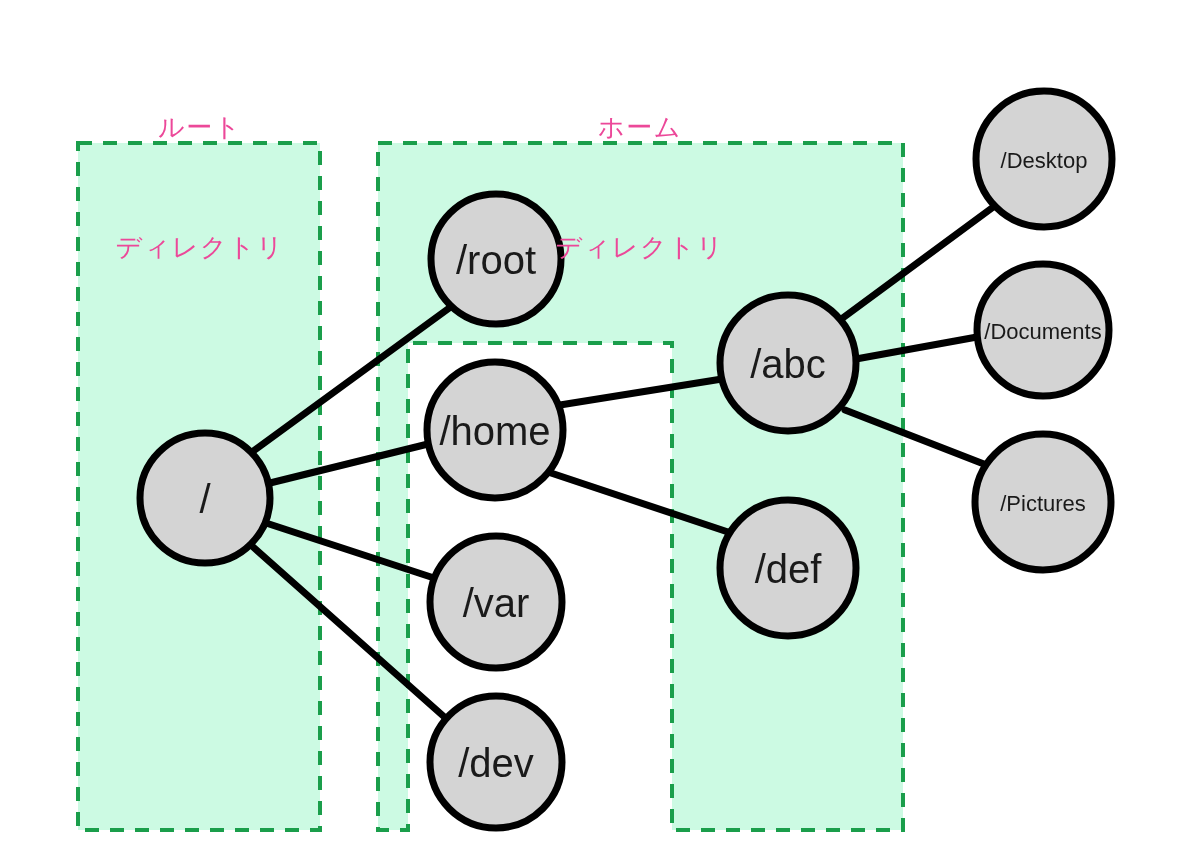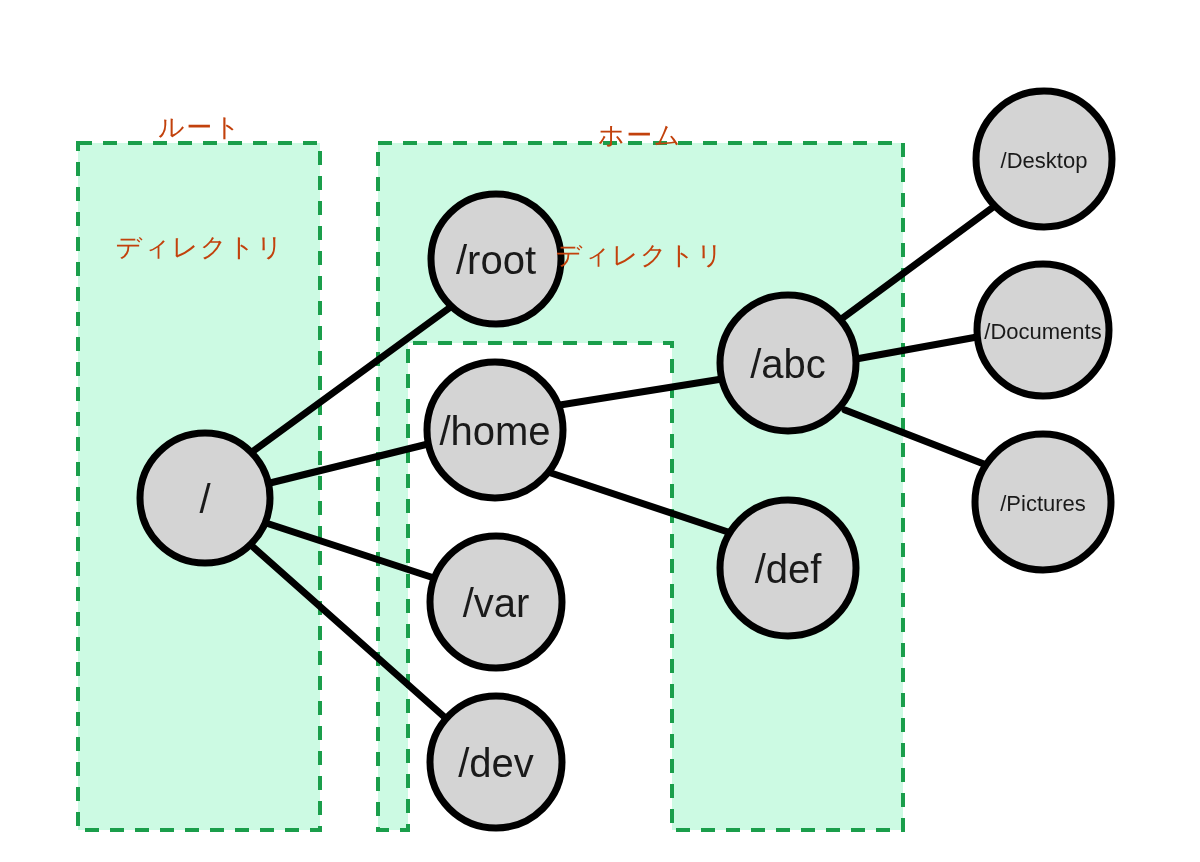--- a/index.html
+++ b/index.html
@@ -51,27 +51,27 @@
     dominant-baseline: central;
   }
   .node-label.size-lg { font-size: 40px; }
   .node-label.size-md { font-size: 22px; }
   .group-caption {
     position: absolute;
     text-align: center;
     font-family: "Liberation Sans", "DejaVu Sans", sans-serif;
     font-size: 26px;
     line-height: 1.55;
-    color: #c2410c;
+    color: #ec4899;
     white-space: pre;
     letter-spacing: 0.06em;
     pointer-events: none;
   }
   #caption-root { left: 60px; top: 26px; width: 280px; }
-  #caption-home { left: 500px; top: 34px; width: 280px; }
+  #caption-home { left: 500px; top: 26px; width: 280px; }
 </style>
 </head>
 <body>
 
 <div id="canvas" style="width: 1200px; height: 862px; background: rgb(255, 255, 255);">
 
   <svg id="diagram-svg" viewBox="0 0 1200 862" xmlns="http://www.w3.org/2000/svg">
 
     <g id="regions-layer">
       <polygon class="region-shape" points="78,143 320,143 320,830 78,830" fill="#ccfae3" stroke="#1a9e4b"></polygon>

